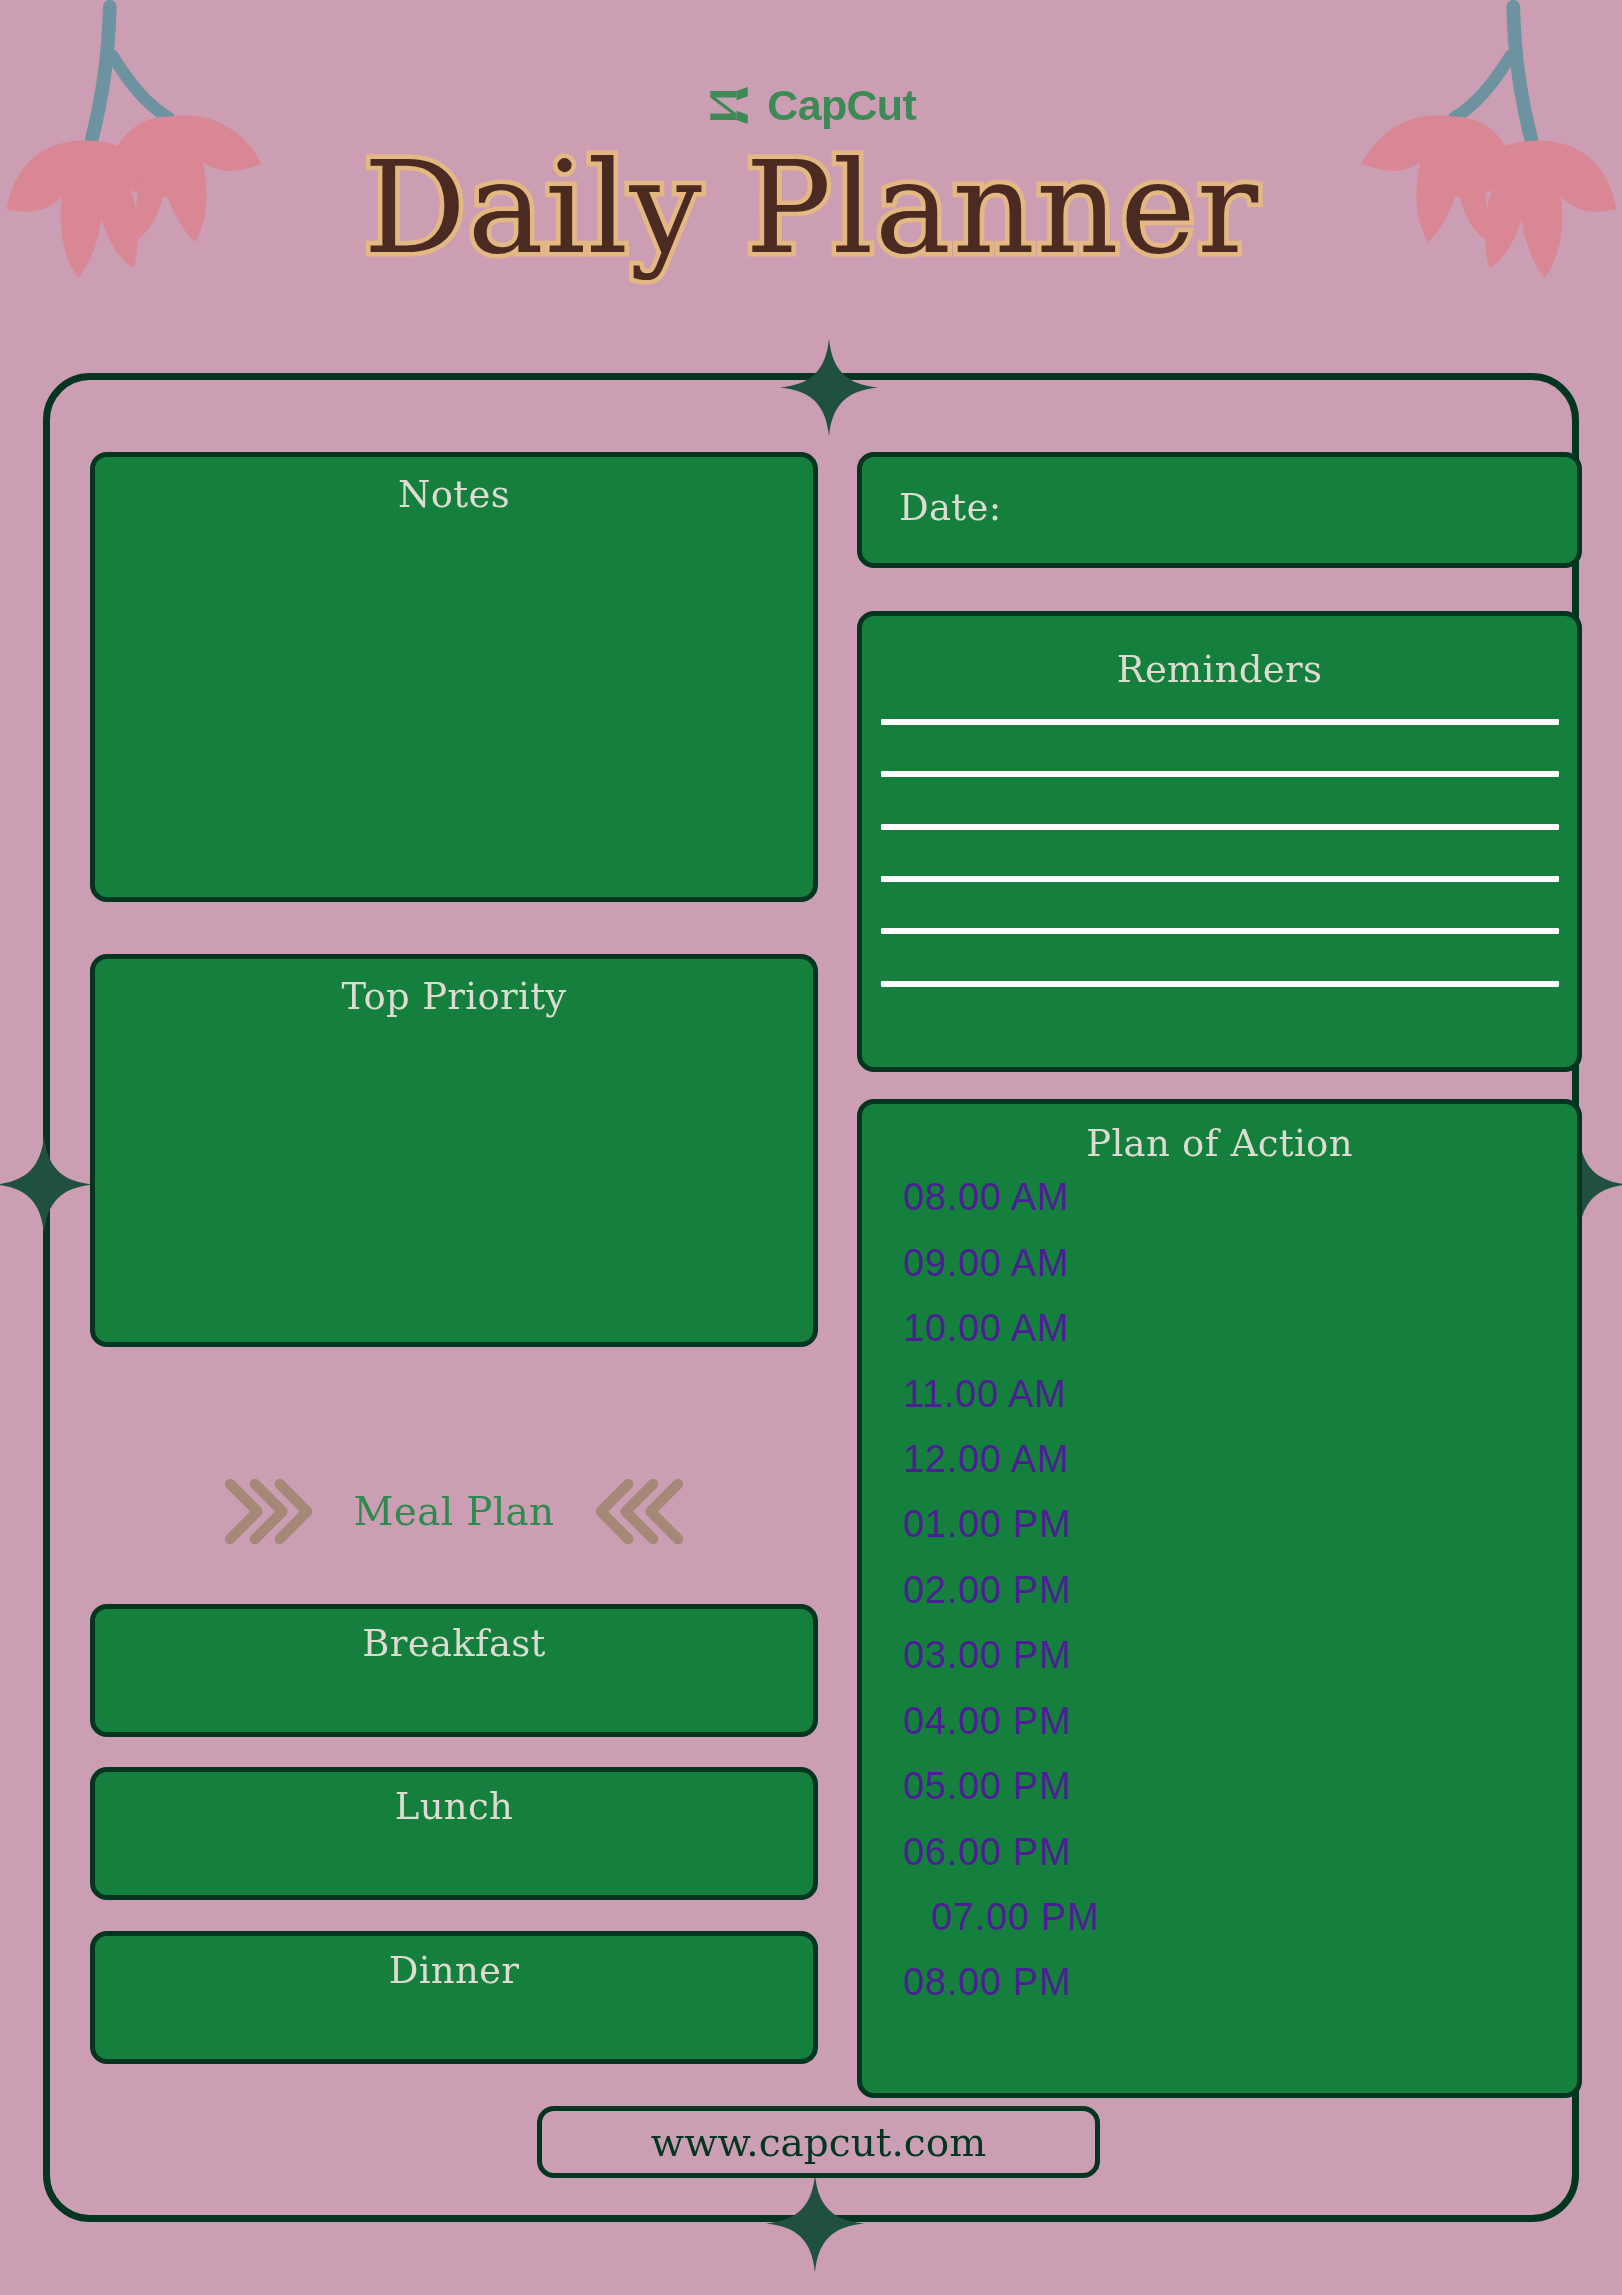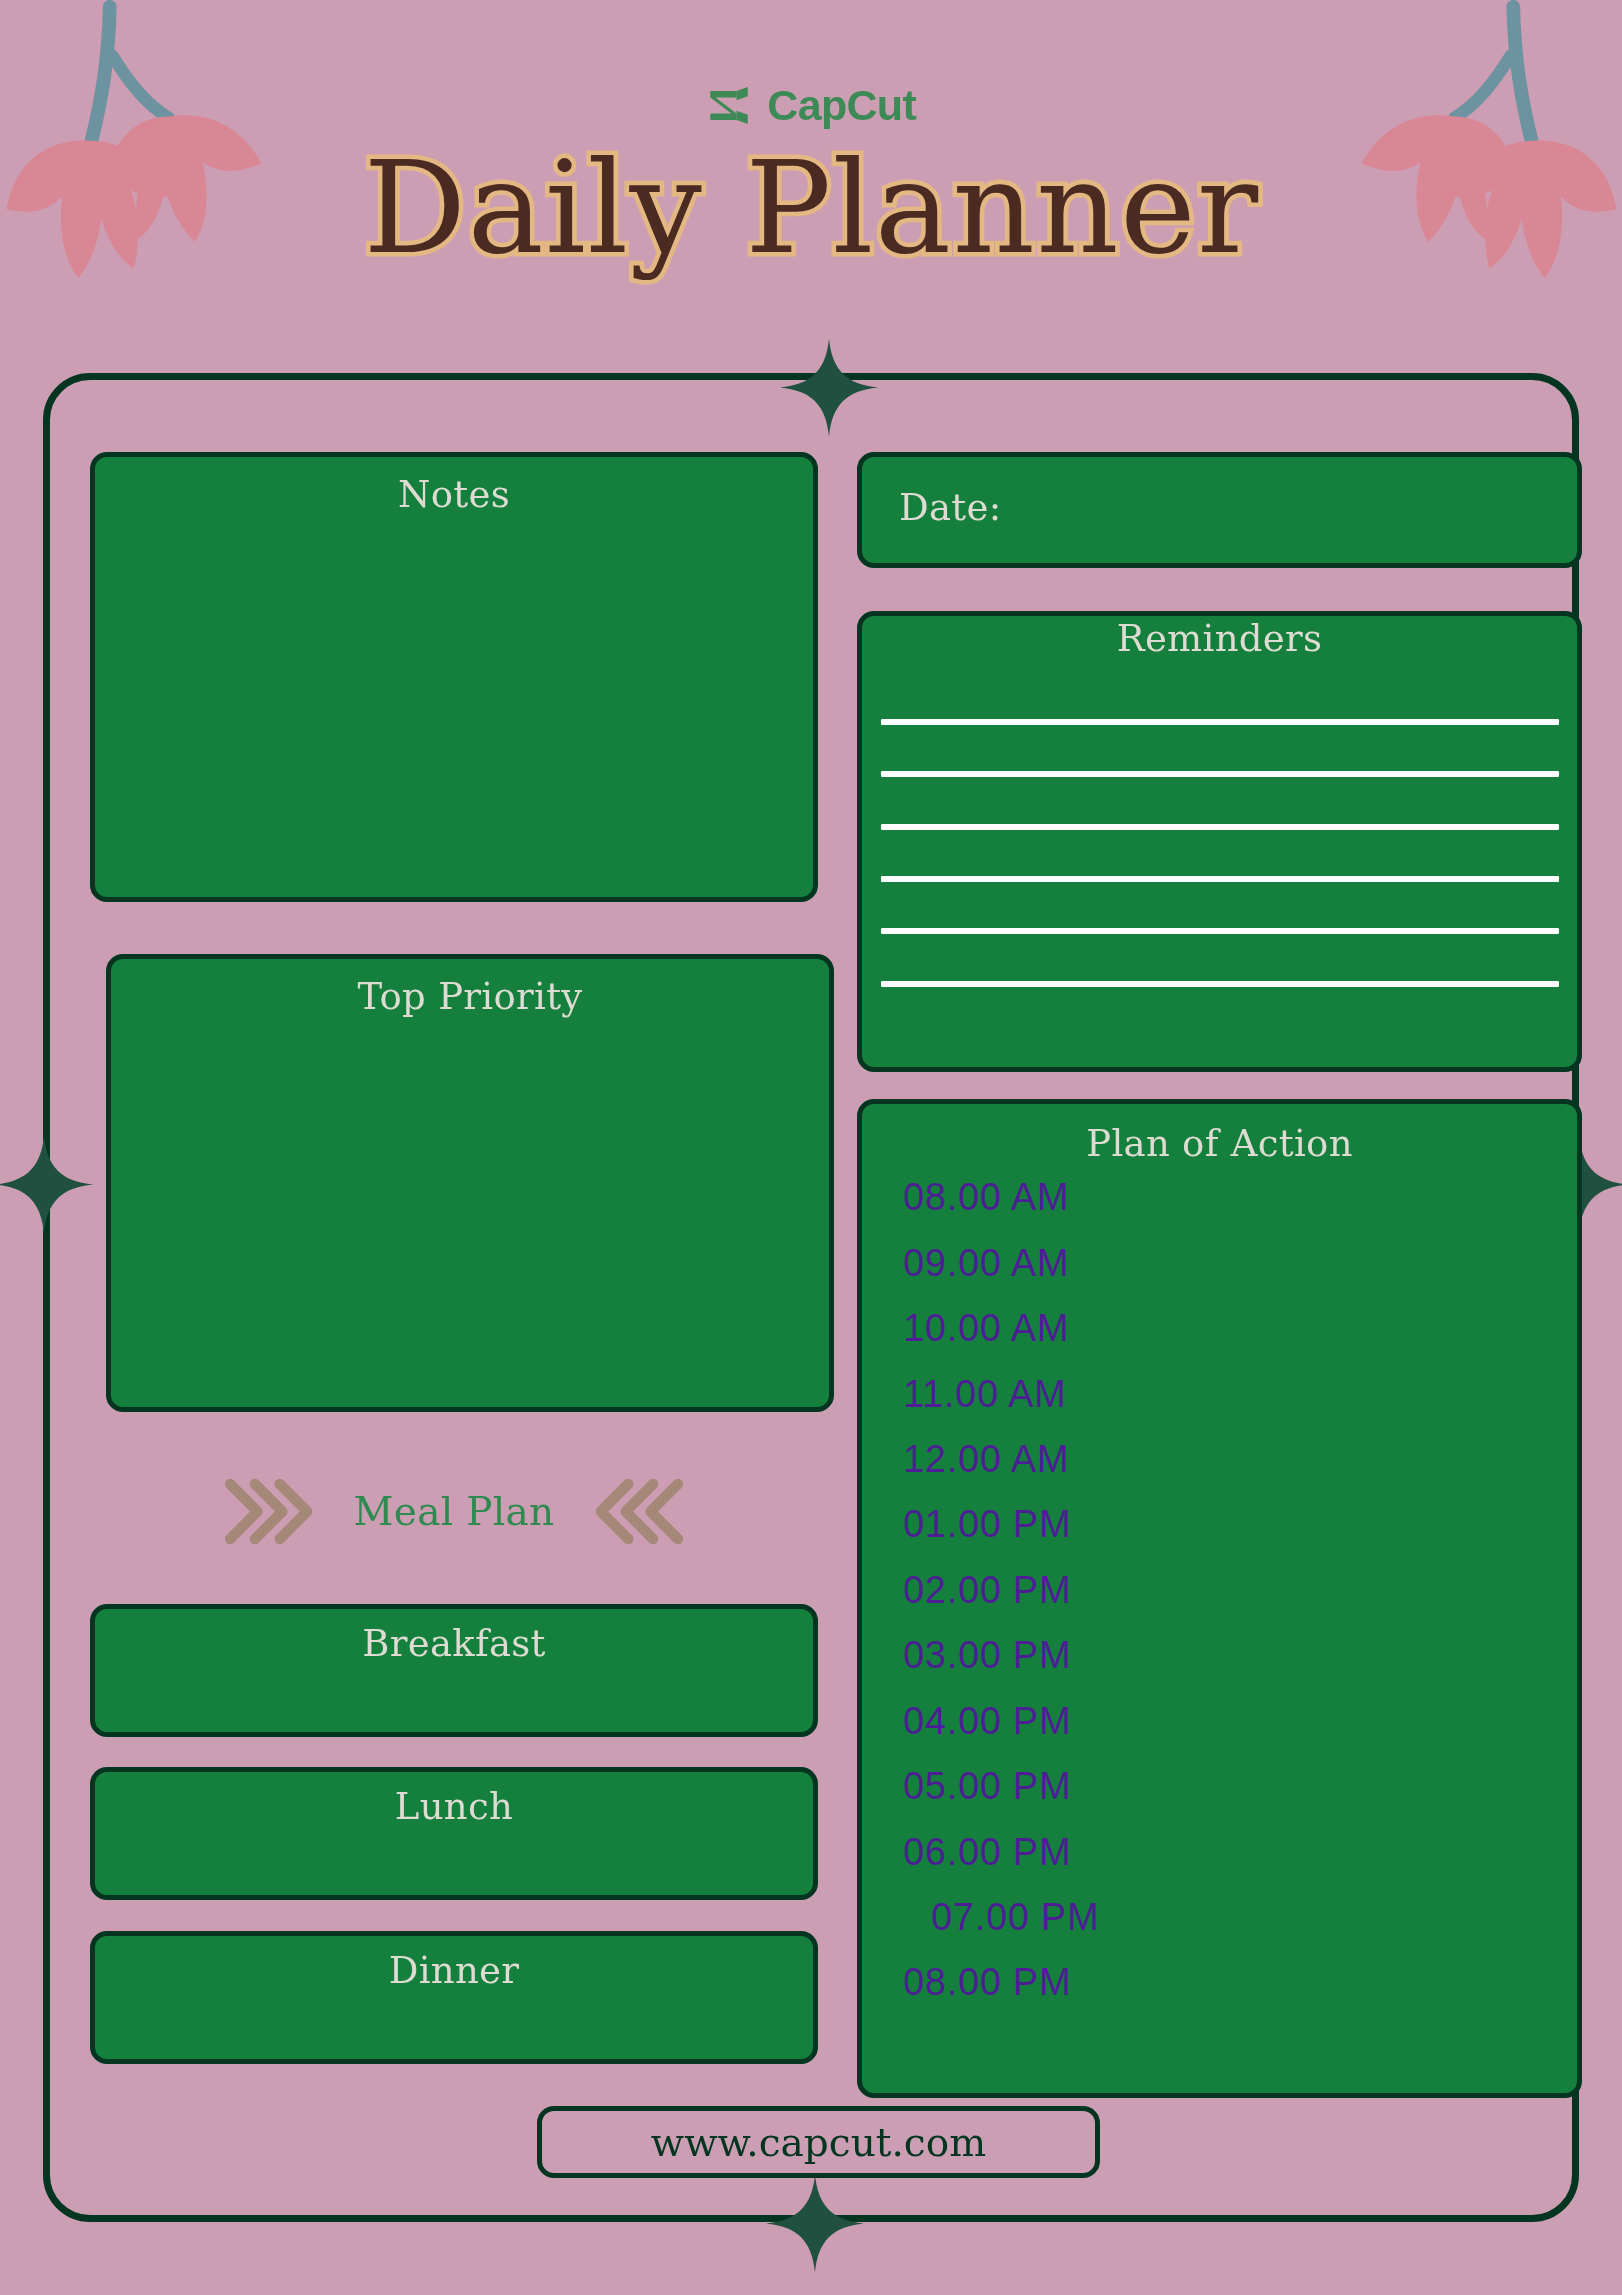--- a/index.html
+++ b/index.html
@@ -66,21 +66,21 @@
     font-family:"DejaVu Serif",serif;
     font-size:37px;
     color:#dedcd2;
     letter-spacing:0.3px;
     font-weight:400;
   }
   .card-title.left-align{text-align:left;left:37px;right:auto;}
 
   
   #notes-card     {left:90px; top:452px;  width:728px;height:450px;}
-  #priority-card  {left:90px; top:954px; width:728px;height:458px;margin-left:16px;}
+  #priority-card  {left:90px; top:954px; width:728px;height:393px;}
   #breakfast-card {left:90px; top:1604px; width:728px;height:133px;}
   #lunch-card     {left:90px; top:1767px; width:728px;height:133px;}
   #dinner-card    {left:90px; top:1931px; width:728px;height:133px;}
 
   
   #date-card      {left:857px;top:452px;  width:725px;height:116px;}
   #reminders-card {left:857px;top:611px;  width:725px;height:461px;}
   #plan-card      {left:857px;top:1099px; width:725px;height:999px;}
 
   
@@ -200,21 +200,21 @@
 </div>
 <div class="card" id="dinner-card">
   <div class="card-title" style="top:13px;">Dinner</div>
 </div>
 
 <div class="card" id="date-card">
   <div class="card-title left-align" style="top:29px;">Date:</div>
 </div>
 
 <div class="card" id="reminders-card">
-  <div class="card-title" style="top:1px;">Reminders</div>
+  <div class="card-title" style="top:32px;">Reminders</div>
 </div>
 <div class="rem-lines" id="rem-lines">
     <div class="rem-line" style="top: 108px;"></div>
     <div class="rem-line" style="top: 160px;"></div>
     <div class="rem-line" style="top: 213px;"></div>
     <div class="rem-line" style="top: 265px;"></div>
     <div class="rem-line" style="top: 317px;"></div>
     <div class="rem-line" style="top: 370px;"></div>
   </div>
 

